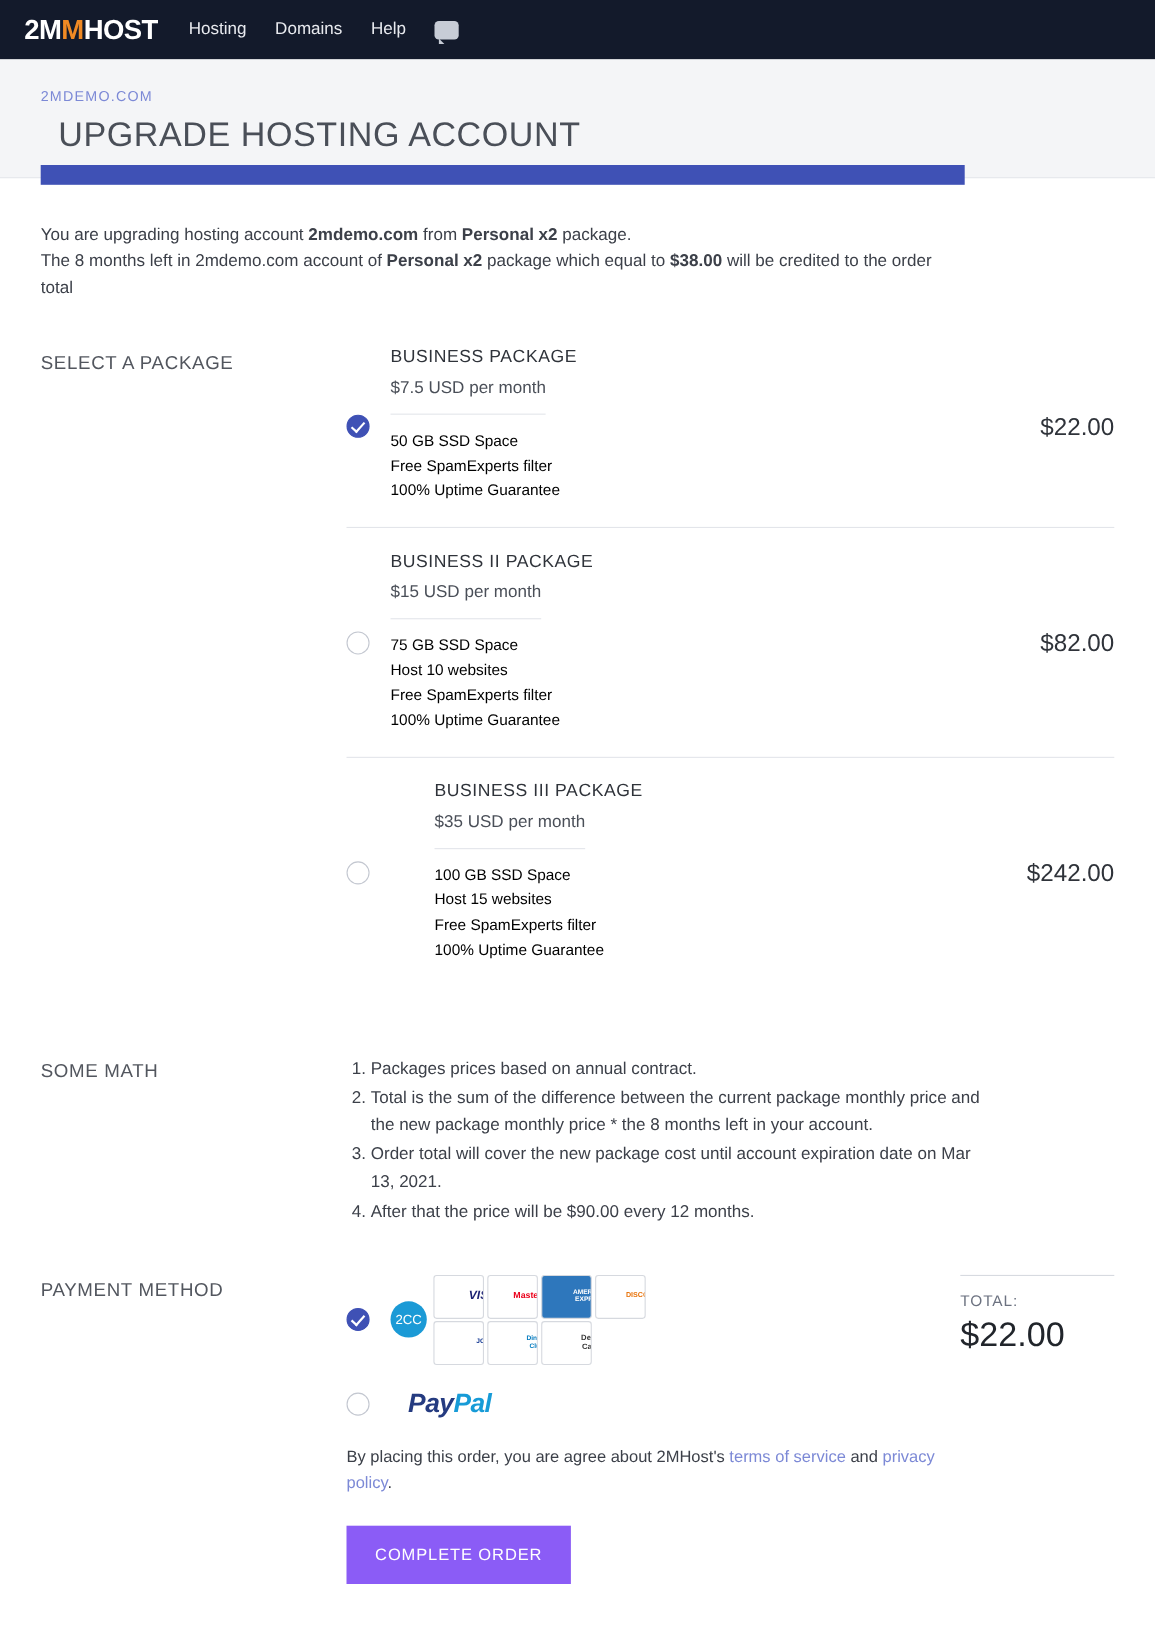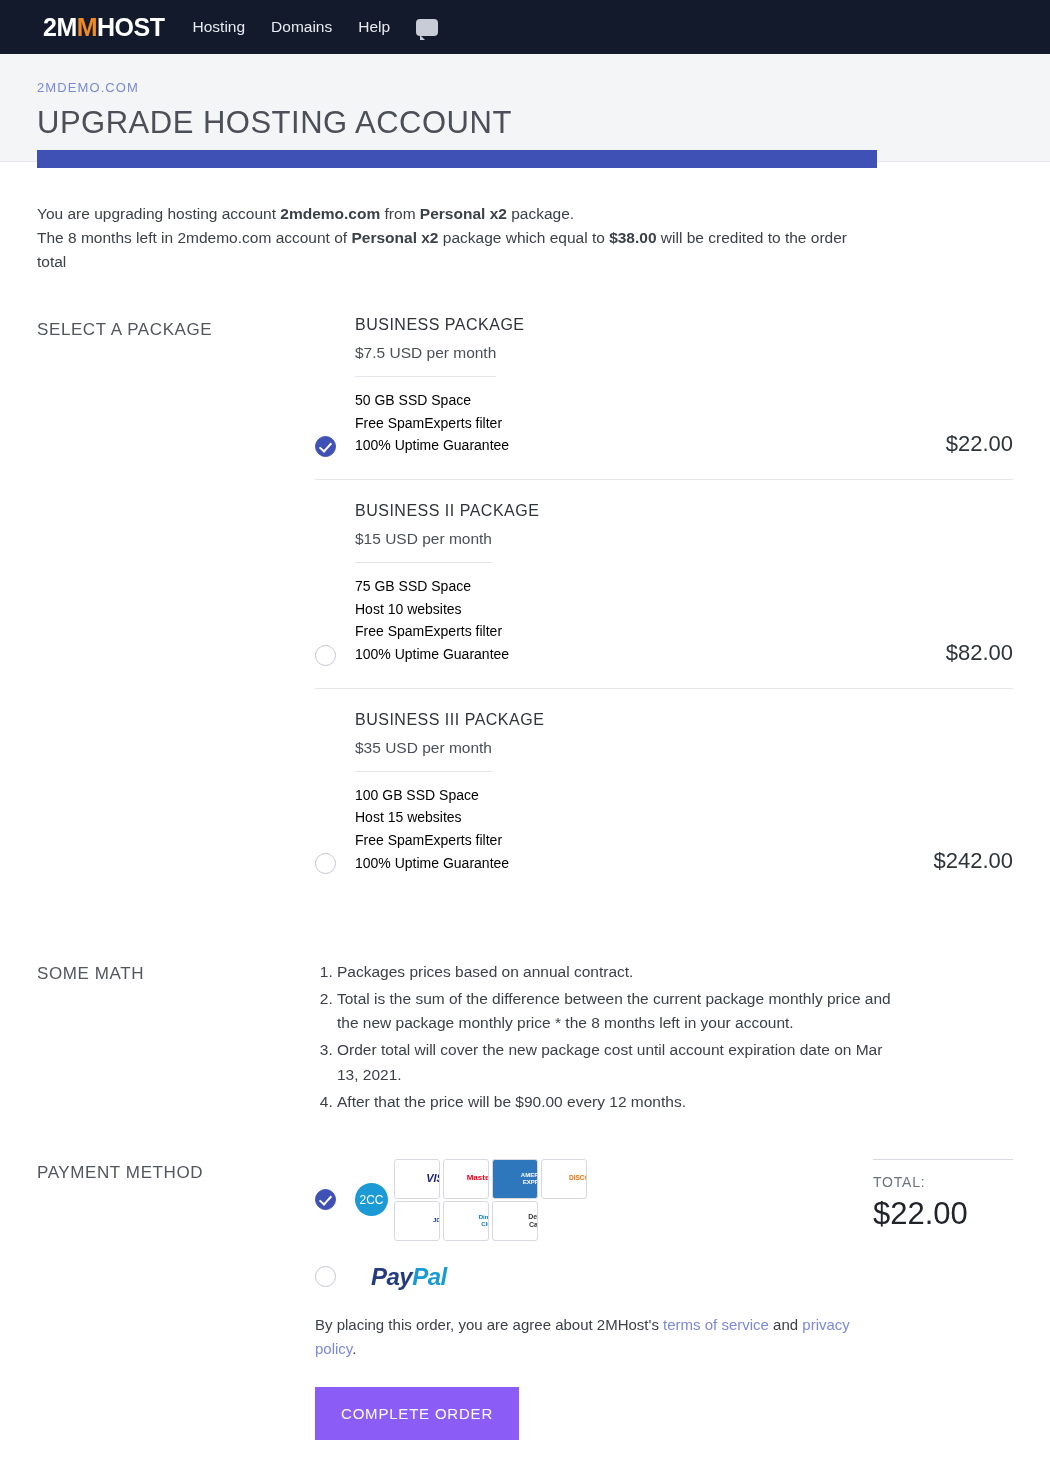--- a/index.html
+++ b/index.html
@@ -12,21 +12,21 @@
     color: #333;
   }
   .page { width: 1050px; position: relative; }
 
   
   .navbar {
     height: 54px;
     background: #131a2b;
     display: flex;
     align-items: center;
-    padding: 0 43px;
+    padding: 0 22px;
   }
   .brand {
     font-size: 25px;
     font-weight: bold;
     color: #ffffff;
     letter-spacing: -0.5px;
     margin-right: 28px;
     display: flex;
     align-items: baseline;
   }
@@ -65,20 +65,21 @@
     color: #7c89d6;
     font-size: 13px;
     letter-spacing: 1.1px;
     margin-bottom: 10px;
   }
   .page-title {
     font-size: 31px;
     color: #4a4f58;
     font-weight: normal;
     letter-spacing: 0.5px;
+    margin-left: 16px;
   }
 
   
   .progress-wrap {
     padding: 0 37px;
     margin-top: -12px;
   }
   .progress {
     height: 18px;
     background: #3f51b5;
@@ -107,26 +108,26 @@
     font-size: 17px;
     letter-spacing: 0.6px;
     color: #52565e;
     padding-top: 4px;
   }
   .sec-body { flex: 1; }
 
   
   .pkg {
     display: flex;
-    align-items: flex-end;
+    align-items: center;
     padding-bottom: 22px;
     border-bottom: 1px solid #e3e5ea;
     margin-bottom: 22px;
   }
-  .pkg:last-child { border-bottom: none; }
+  .pkg:last-child { border-bottom: none; gap: 40px; }
   .radio {
     width: 21px; height: 21px;
     border-radius: 50%;
     border: 1px solid #c3c7d0;
     background: #fff;
     flex: 0 0 21px;
     margin-top: 2px;
     margin-right: 19px;
     cursor: pointer;
     position: relative;

